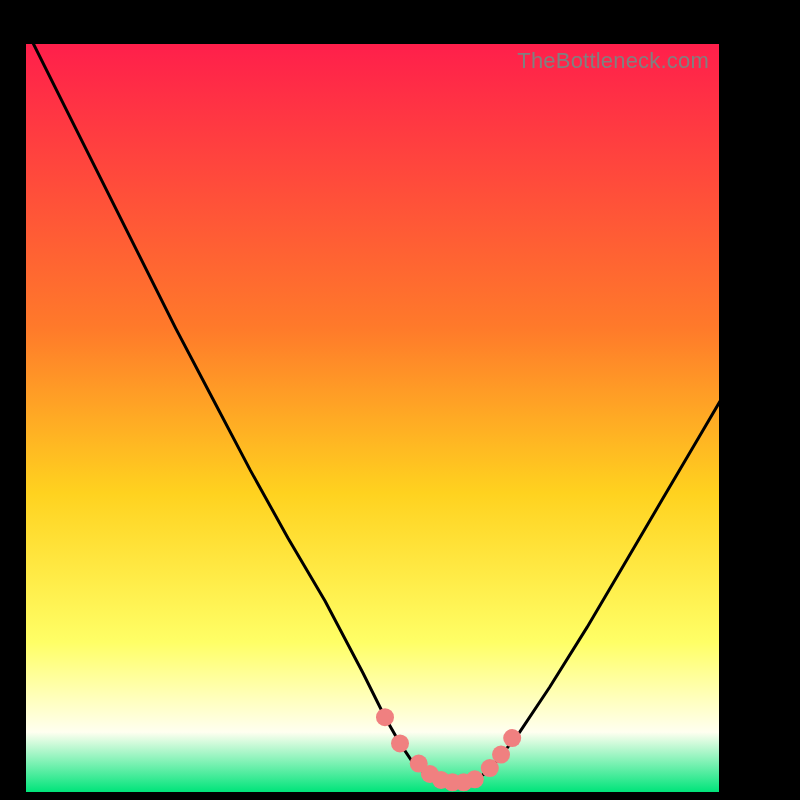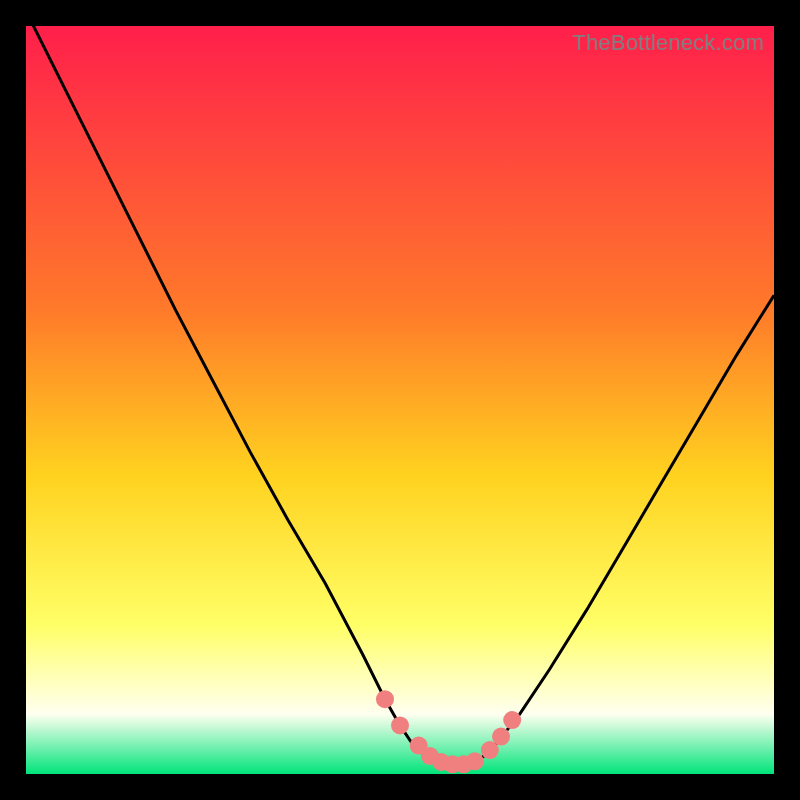--- a/index.html
+++ b/index.html
@@ -12,22 +12,22 @@
     font-family: Arial, Helvetica, sans-serif;
   }
   .frame {
     position: absolute;
     inset: 0;
     background: #000;
   }
   .plot {
     position: absolute;
     left: 26px;
-    top: 26px;
-    width: 748px;
+    top: 44px;
+    width: 693px;
     height: 748px;
     overflow: hidden;
   }
   .watermark {
     position: absolute;
     top: 4px;
     right: 10px;
     color: #808080;
     font-size: 22px;
     font-weight: 500;

